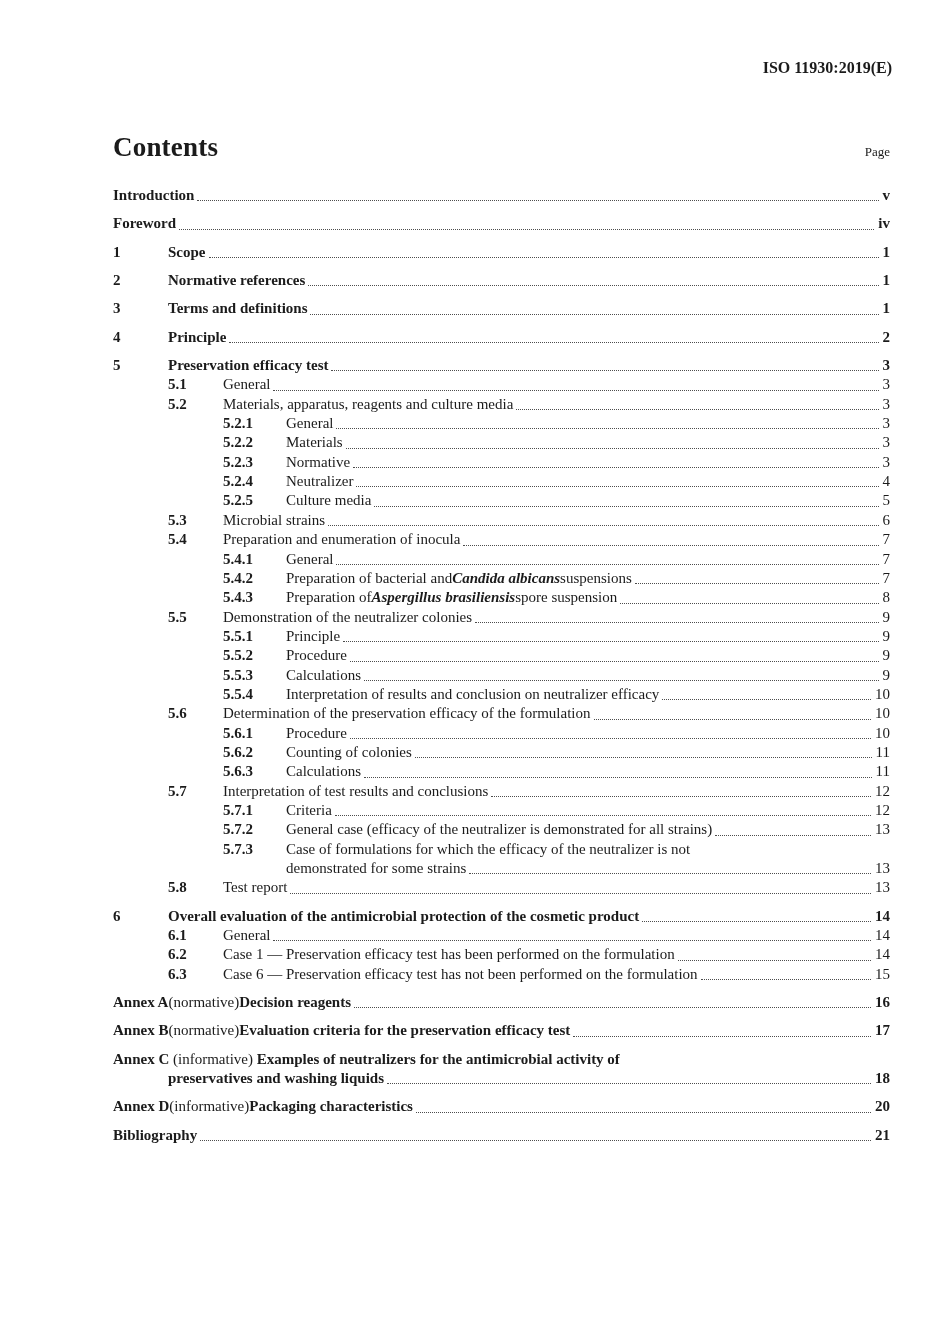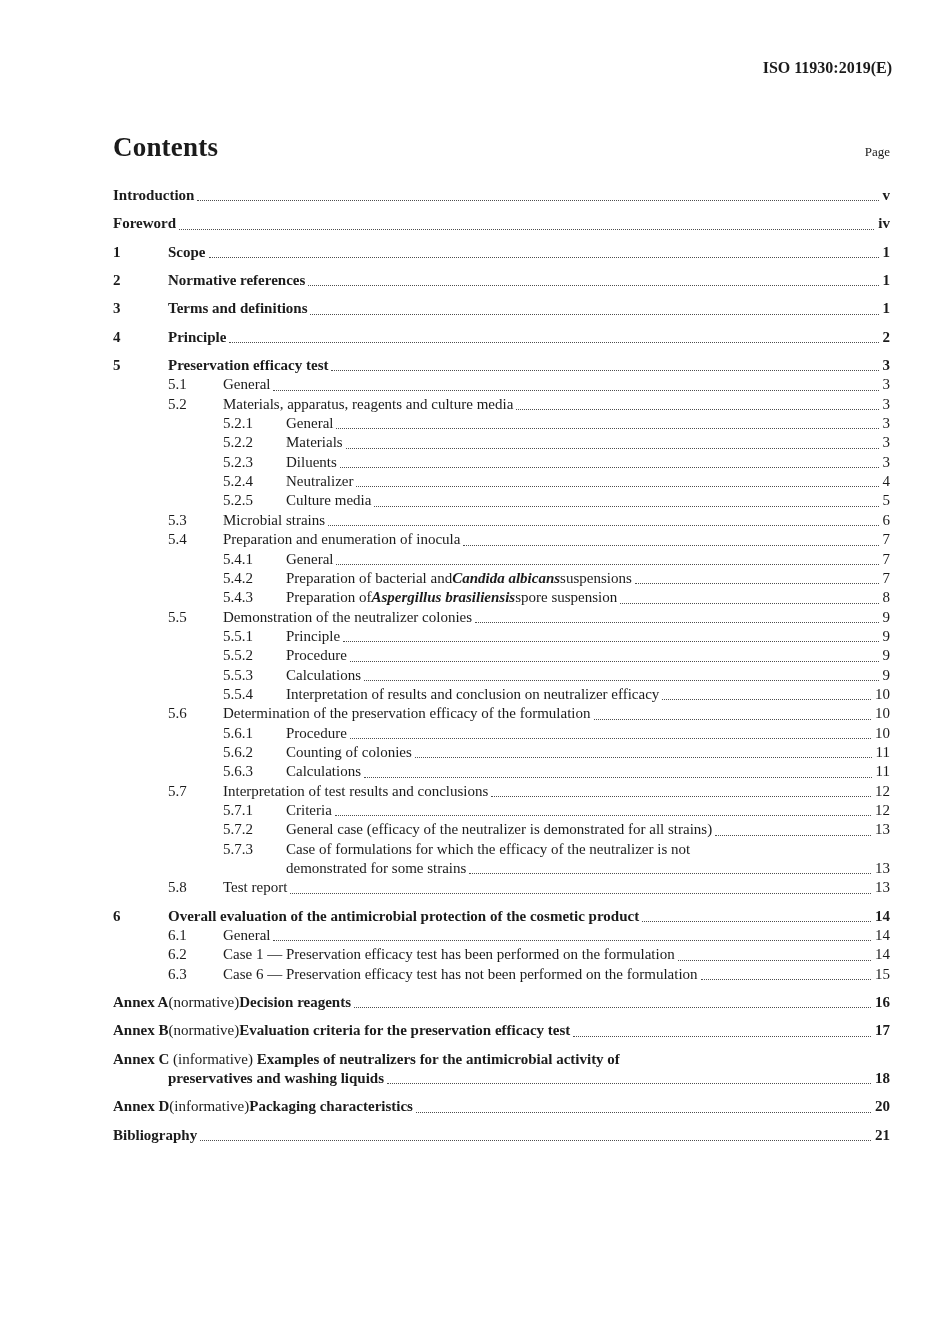--- a/index.html
+++ b/index.html
@@ -47,21 +47,21 @@
   }
   .toc-row.main { margin-top: 9px; }
   .toc-row.main > .num { font-weight: bold; }
 
   .lvl1 > .num { width: 55px; }
   .lvl2 { padding-left: 55px; }
   .lvl2 > .num { width: 55px; }
   .lvl3 { padding-left: 110px; }
   .lvl3 > .num { width: 63px; }
 
-  .num { flex: 0 0 auto; }
+  .num { flex: 0 0 auto; font-weight: bold; }
   .body { flex: 1; min-width: 0; }
   .flexline { display: flex; align-items: baseline; }
   .l2.flexline { }
   .lvl0 .l2 { padding-left: 55px; }
 
   .leader {
     flex: 1;
     min-width: 14px;
     height: 0;
     border-bottom: 1.5px dotted #4d4d4d;
@@ -200,21 +200,21 @@
             <span>Materials</span>
             <span class="leader"></span>
             <span class="pg">3</span>
           </div>
         </div>
       </div>
       <div class="toc-row lvl3">
         <span class="num">5.2.3</span>
         <div class="body">
           <div class="flexline">
-            <span>Diluents</span>
+            <span>Normative</span>
             <span class="leader"></span>
             <span class="pg">3</span>
           </div>
         </div>
       </div>
       <div class="toc-row lvl3">
         <span class="num">5.2.4</span>
         <div class="body">
           <div class="flexline">
             <span>Neutralizer</span>

